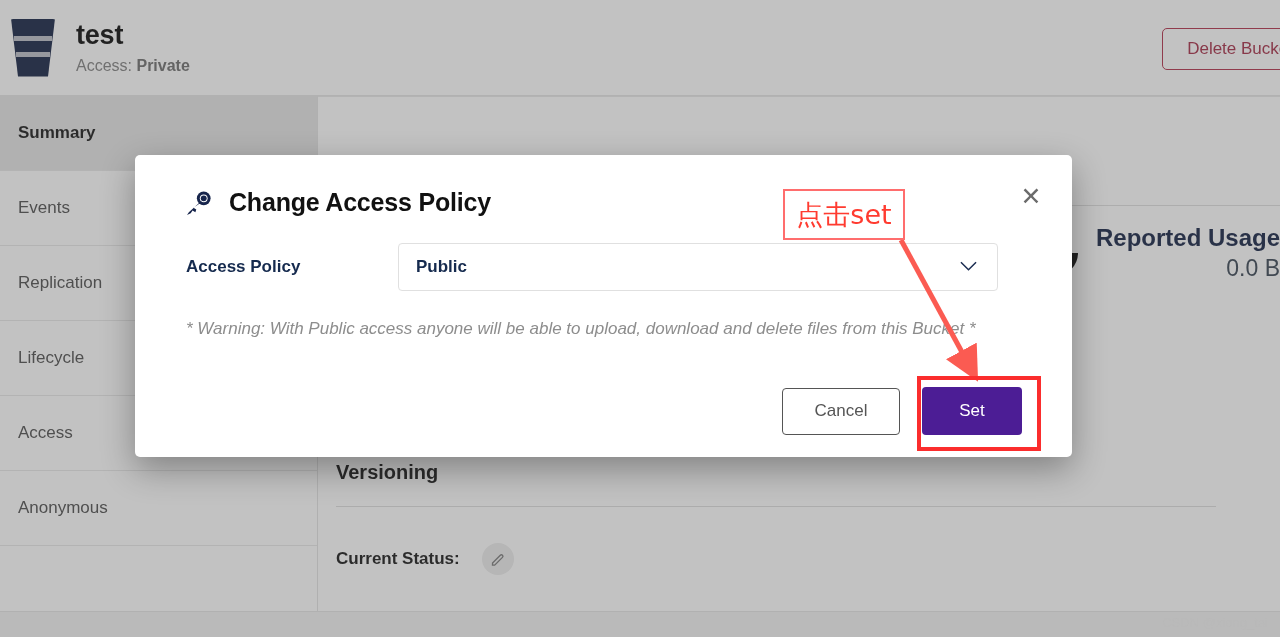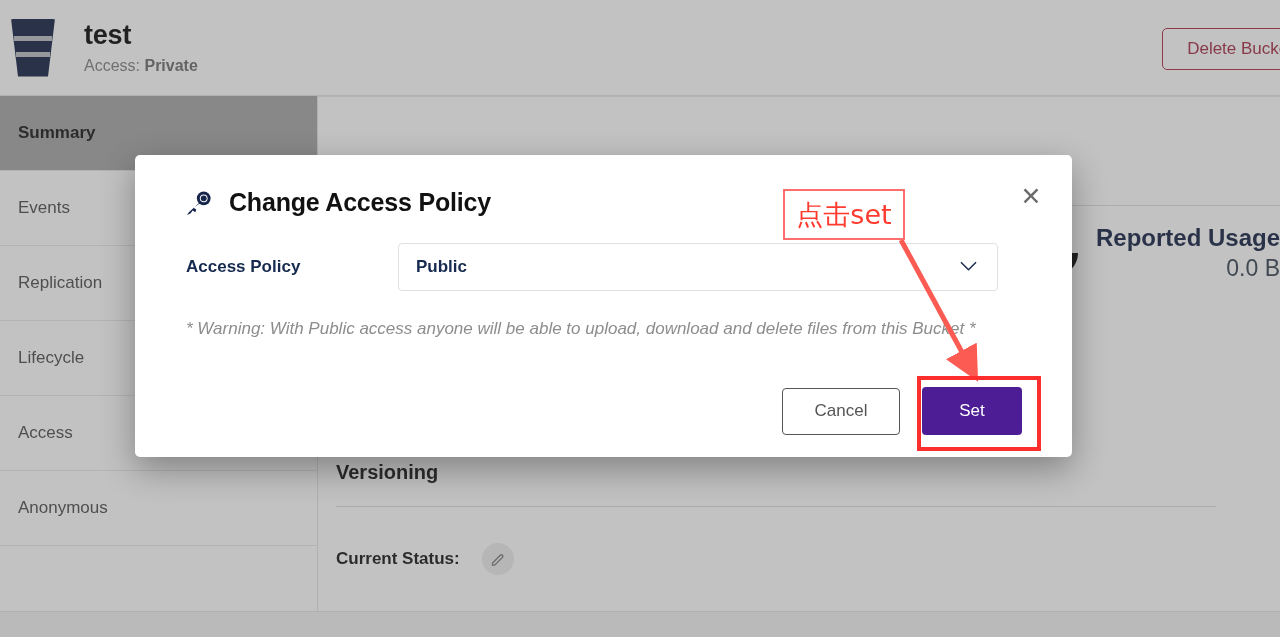--- a/index.html
+++ b/index.html
@@ -12,21 +12,21 @@
 
   #app { position: relative; width: 1280px; height: 637px; }
 
   
   .page { position: absolute; inset: 0; background: #ffffff; }
 
   .topbar {
     position: absolute; left: 0; top: 0; width: 1280px; height: 96px;
     background: #fff;
     border-bottom: 1px solid #e5e5e5;
-    display: flex; align-items: center; gap: 8px;
+    display: flex; align-items: center;
   }
   .bucket-icon {
     margin-left: 8px; margin-right: 18px;
     width: 50px; height: 58px; position: relative; flex: none;
   }
   .bucket-icon .body {
     position: absolute; left: 0; top: 0; width: 50px; height: 58px;
     background: #0d1b3e;
     clip-path: polygon(6% 0%, 94% 0%, 80% 100%, 20% 100%);
     border-radius: 5px;
@@ -62,21 +62,21 @@
     position: absolute; left: 0; top: 96px; width: 318px; bottom: 0;
     background: #ffffff; border-right: 1px solid #e3e3e3;
   }
   .rail-item {
     height: 75px; display: flex; align-items: center;
     padding-left: 18px;
     font-size: 17px; color: #4a4a4a;
     border-bottom: 1px solid #e8e8e8;
   }
   .rail-item.active {
-    background: #a3a3a3; color: #111; font-weight: bold;
+    background: #e5e5e5; color: #111; font-weight: bold;
   }
 
   
   .main { position: absolute; left: 318px; top: 96px; right: 0; bottom: 0; background:#fff; }
 
   .main-toolbar-line {
     position: absolute; left: 0; right: 0; top: 0; height: 1px; background: #e7e7e7;
   }
   .main-divider {
     position: absolute; left: 20px; right: 0; top: 109px; height: 1px; background: #dedede;

